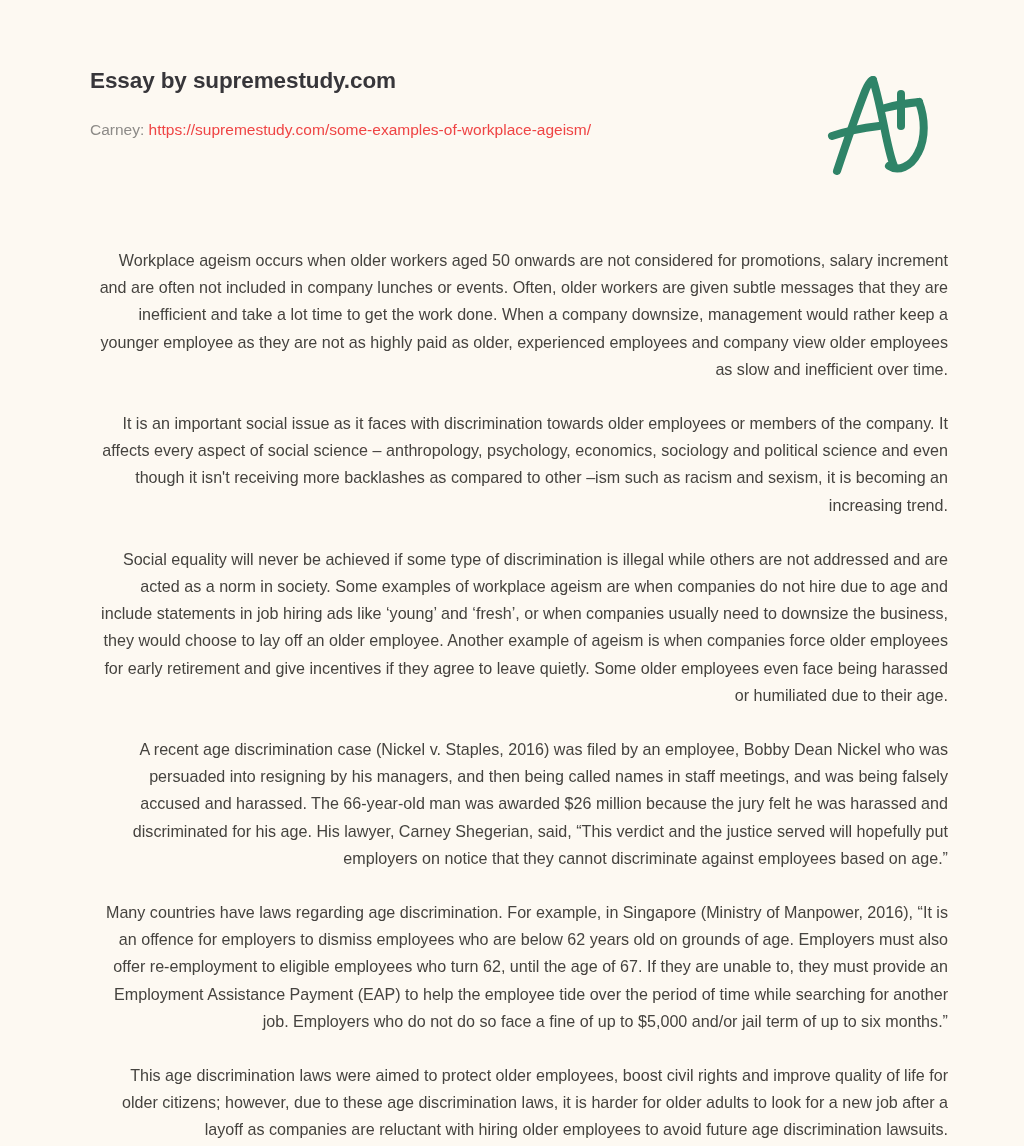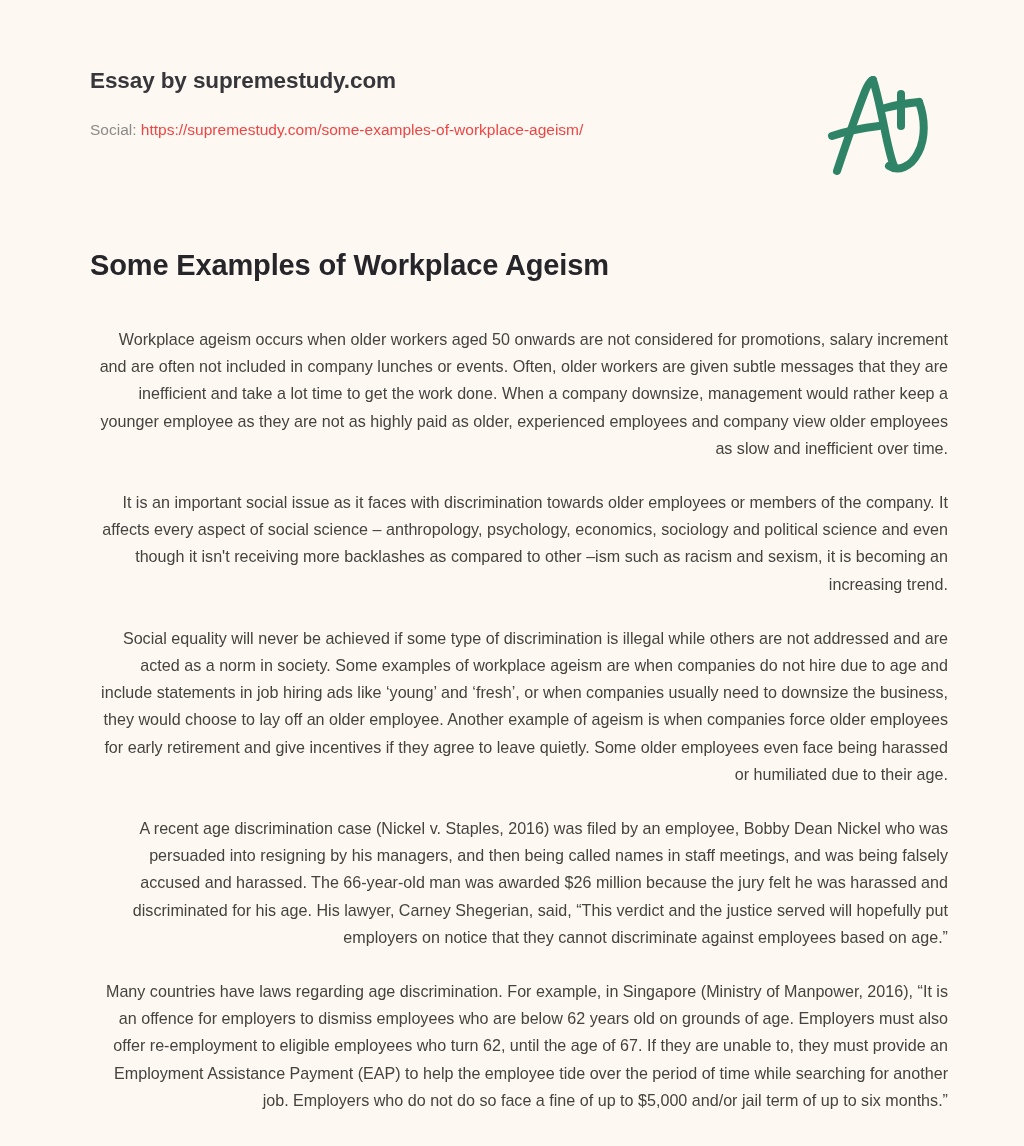--- a/index.html
+++ b/index.html
@@ -103,21 +103,21 @@
 </head>
 <body>
 
 <div class="page">
 
   <div class="header">
 
     <div class="byline">Essay by supremestudy.com</div>
 
     <div class="source-line">
-      <span class="source-label">Social:</span>
+      <span class="source-label">Carney:</span>
       <span class="source-url">https://supremestudy.com/some-examples-of-workplace-ageism/</span>
     </div>
 
     <div class="logo">
       <svg viewBox="0 0 136 136" xmlns="http://www.w3.org/2000/svg" fill="none" stroke="#2f8468" stroke-width="8" stroke-linecap="round" stroke-linejoin="round">
 
         <path d="M31 113 C 38 92, 48 62, 58 36 C 61 28, 64 22, 67 22"></path>
 
         <path d="M67 22 C 71 34, 76 58, 80 78 C 83 92, 85 101, 88 108"></path>
 
@@ -128,21 +128,20 @@
         <path d="M79 50 C 90 47, 102 45, 113 44"></path>
 
         <path d="M113 44 C 119 60, 120 80, 112 95 C 105 109, 92 114, 83 108"></path>
       </svg>
     </div>
 
   </div>
 
   <div class="article">
 
-    <h1 class="article-title">Some Examples of Workplace Ageism</h1>
 
     <div class="article-body">
       <p>Workplace ageism occurs when older workers aged 50 onwards are not considered for promotions, salary increment and are often not included in company lunches or events. Often, older workers are given subtle messages that they are inefficient and take a lot time to get the work done. When a company downsize, management would rather keep a younger employee as they are not as highly paid as older, experienced employees and company view older employees as slow and inefficient over time.</p>
       <p>It is an important social issue as it faces with discrimination towards older employees or members of the company. It affects every aspect of social science – anthropology, psychology, economics, sociology and political science and even though it isn't receiving more backlashes as compared to other –ism such as racism and sexism, it is becoming an increasing trend.</p>
       <p>Social equality will never be achieved if some type of discrimination is illegal while others are not addressed and are acted as a norm in society. Some examples of workplace ageism are when companies do not hire due to age and include statements in job hiring ads like ‘young’ and ‘fresh’, or when companies usually need to downsize the business, they would choose to lay off an older employee. Another example of ageism is when companies force older employees for early retirement and give incentives if they agree to leave quietly. Some older employees even face being harassed or humiliated due to their age.</p>
       <p>A recent age discrimination case (Nickel v. Staples, 2016) was filed by an employee, Bobby Dean Nickel who was persuaded into resigning by his managers, and then being called names in staff meetings, and was being falsely accused and harassed. The 66-year-old man was awarded $26 million because the jury felt he was harassed and discriminated for his age. His lawyer, Carney Shegerian, said, “This verdict and the justice served will hopefully put employers on notice that they cannot discriminate against employees based on age.”</p>
       <p>Many countries have laws regarding age discrimination. For example, in Singapore (Ministry of Manpower, 2016), “It is an offence for employers to dismiss employees who are below 62 years old on grounds of age. Employers must also offer re-employment to eligible employees who turn 62, until the age of 67. If they are unable to, they must provide an Employment Assistance Payment (EAP) to help the employee tide over the period of time while searching for another job. Employers who do not do so face a fine of up to $5,000 and/or jail term of up to six months.”</p>
       <p>This age discrimination laws were aimed to protect older employees, boost civil rights and improve quality of life for older citizens; however, due to these age discrimination laws, it is harder for older adults to look for a new job after a layoff as companies are reluctant with hiring older employees to avoid future age discrimination lawsuits.</p>
 
     </div>

